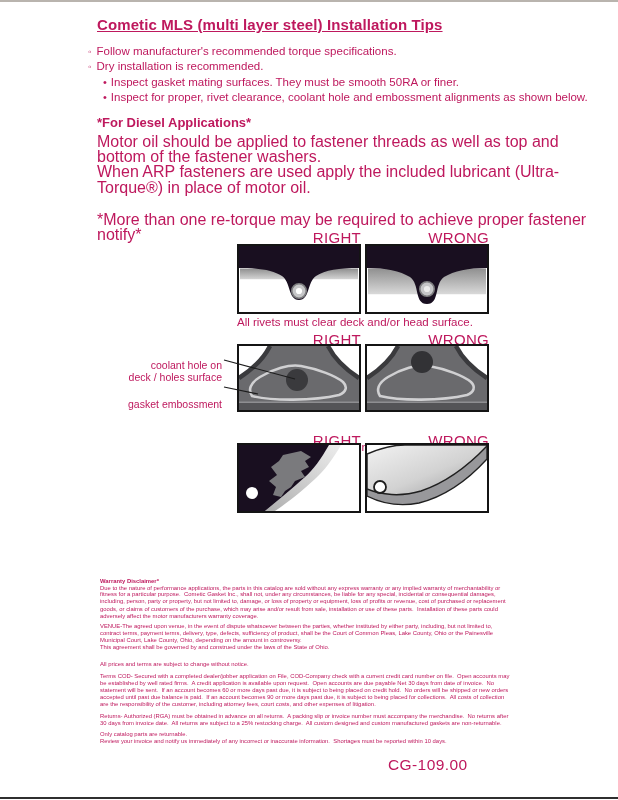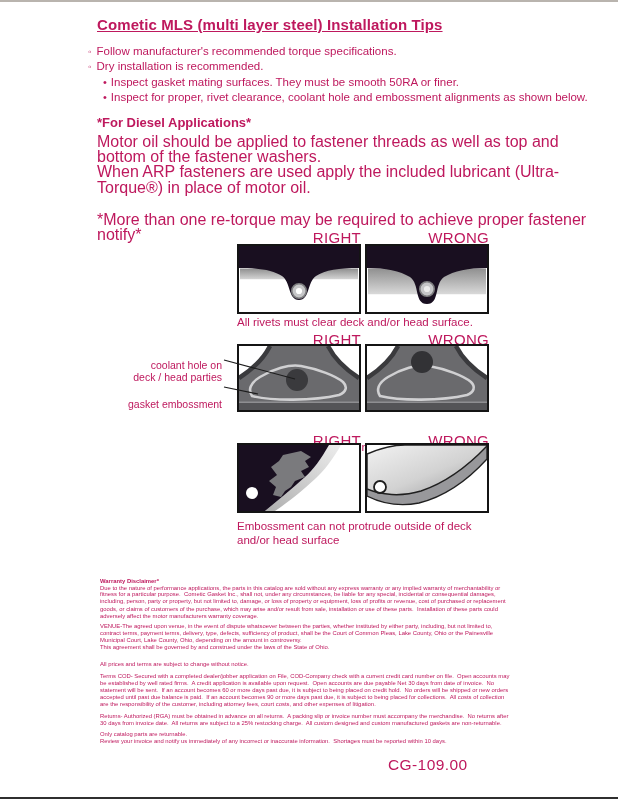--- a/index.html
+++ b/index.html
@@ -156,21 +156,21 @@
       <path d="M120,0 H89 C95,12 106,23 120,32 Z" fill="#ffffff"></path>
       <path d="M89,0 C95,12 106,23 120,32" stroke="#3a3a3d" stroke-width="4.5" fill="none"></path>
       <path d="M13,50 C9,44 11,37 21,31 C34,23 50,18 62,20 C79,23 97,30 104,36 C109,41 107,46 100,49 C74,55 33,55 13,50 Z" stroke="#d0d0d2" stroke-width="2.6" fill="none"></path>
       <circle cx="55" cy="16" r="11" fill="#323235"></circle>
     </svg>
   </div>
   <div class="caption" style="left:240px; top:417px;margin-top:24px;">All holes must be contained by an embossment.</div>
 
   <div class="anno-labels">
     <span>coolant hole on</span><br>
-    <span>deck / head parties</span>
+    <span>deck / holes surface</span>
     <span class="anno-gasket">gasket embossment</span>
   </div>
 
   <div class="dlabel" style="left:237px; top:432px;">RIGHT</div>
   <div class="dlabel" style="left:365px; top:432px;">WRONG</div>
 
   <div class="dbox r3" style="left:237px; top:443px;">
     <svg width="120" height="66" viewBox="0 0 120 66">
       <rect x="0" y="0" width="120" height="66" fill="#ffffff"></rect>
       <path d="M90,0 H102 C94,14 85,26 76,34 C62,47 48,58 36,66 H26 C38,56 52,45 66,32 C74,25 82,14 90,0 Z" fill="url(#eg)"></path>
@@ -180,22 +180,20 @@
     </svg>
   </div>
   <div class="dbox r3" style="left:365px; top:443px;">
     <svg width="120" height="66" viewBox="0 0 120 66">
       <rect x="0" y="0" width="120" height="66" fill="#ffffff"></rect>
       <path d="M0,34 C26,43 52,42 74,30 C90,21 106,10 120,0 V14 C100,36 76,52 52,58 C32,62 14,58 0,51 Z" fill="#98989b" stroke="#1f1f1f" stroke-width="1.3"></path>
       <path d="M0,9 C14,3 28,0 38,0 H120 V1 C100,22 78,38 54,46 C34,52 14,50 0,44 Z" fill="url(#sg)" stroke="#1f1f1f" stroke-width="1.5"></path>
       <circle cx="13" cy="42" r="6" fill="#ffffff" stroke="#1f1f1f" stroke-width="1.8"></circle>
     </svg>
   </div>
-  <div class="caption" style="left:237px; top:520px;">Embossment can not protrude outside of deck
-and/or head surface</div>
 
   <svg class="leader-overlay">
     <line x1="224" y1="360" x2="295" y2="379" stroke="#1c1c1c" stroke-width="1.1"></line>
     <line x1="224" y1="387" x2="258" y2="394" stroke="#1c1c1c" stroke-width="1.1"></line>
   </svg>
 
   <div class="legal">
     <p class="legal-heading">Warranty Disclaimer*</p>
     <p class="lp0">Due to the nature of performance applications, the parts in this catalog are sold without any express warranty or any implied warranty of merchantability or
 fitness for a particular purpose.  Cometic Gasket Inc., shall not, under any circumstances, be liable for any special, incidental or consequential damages,

